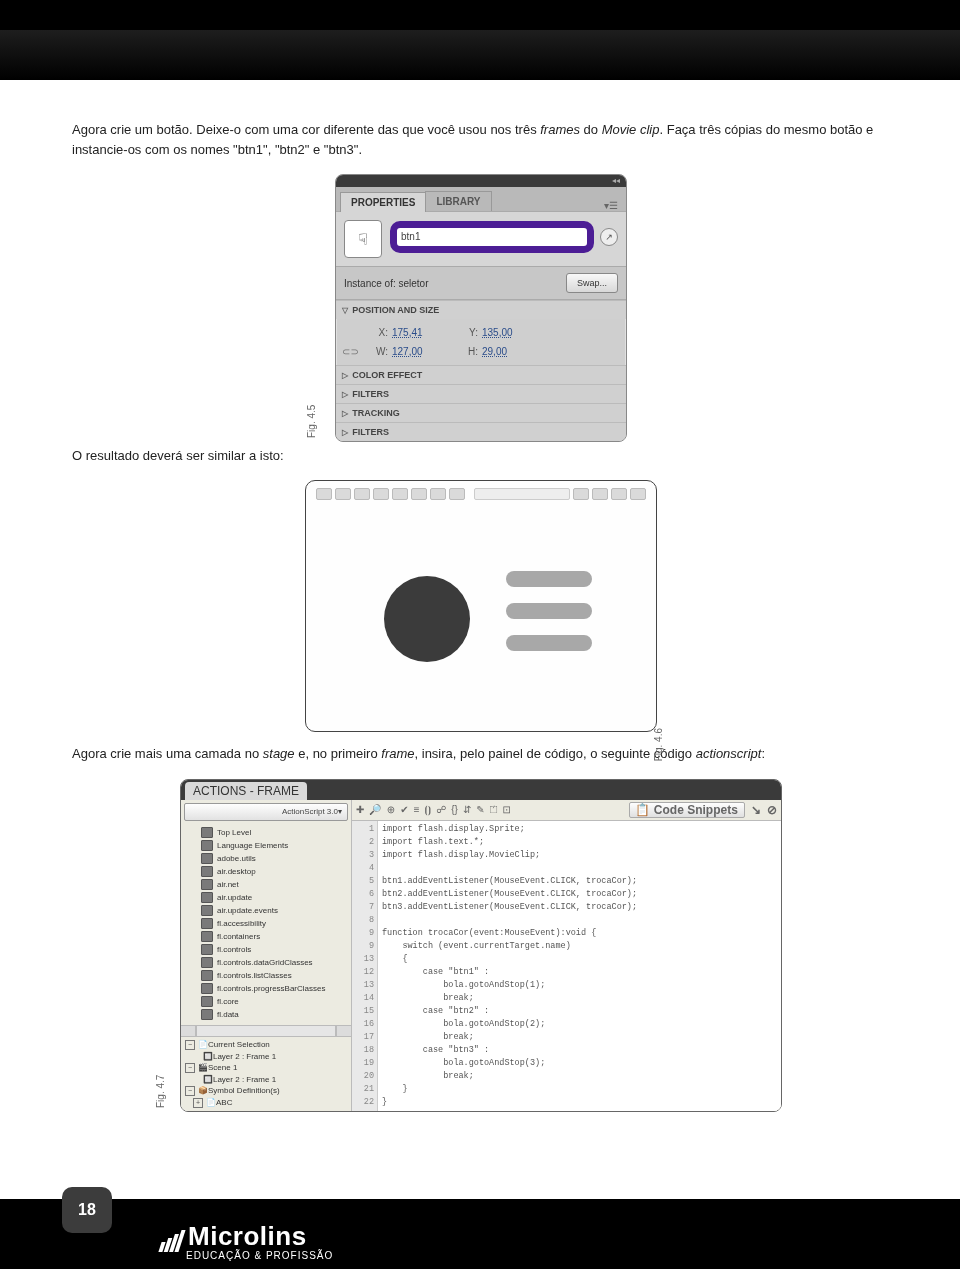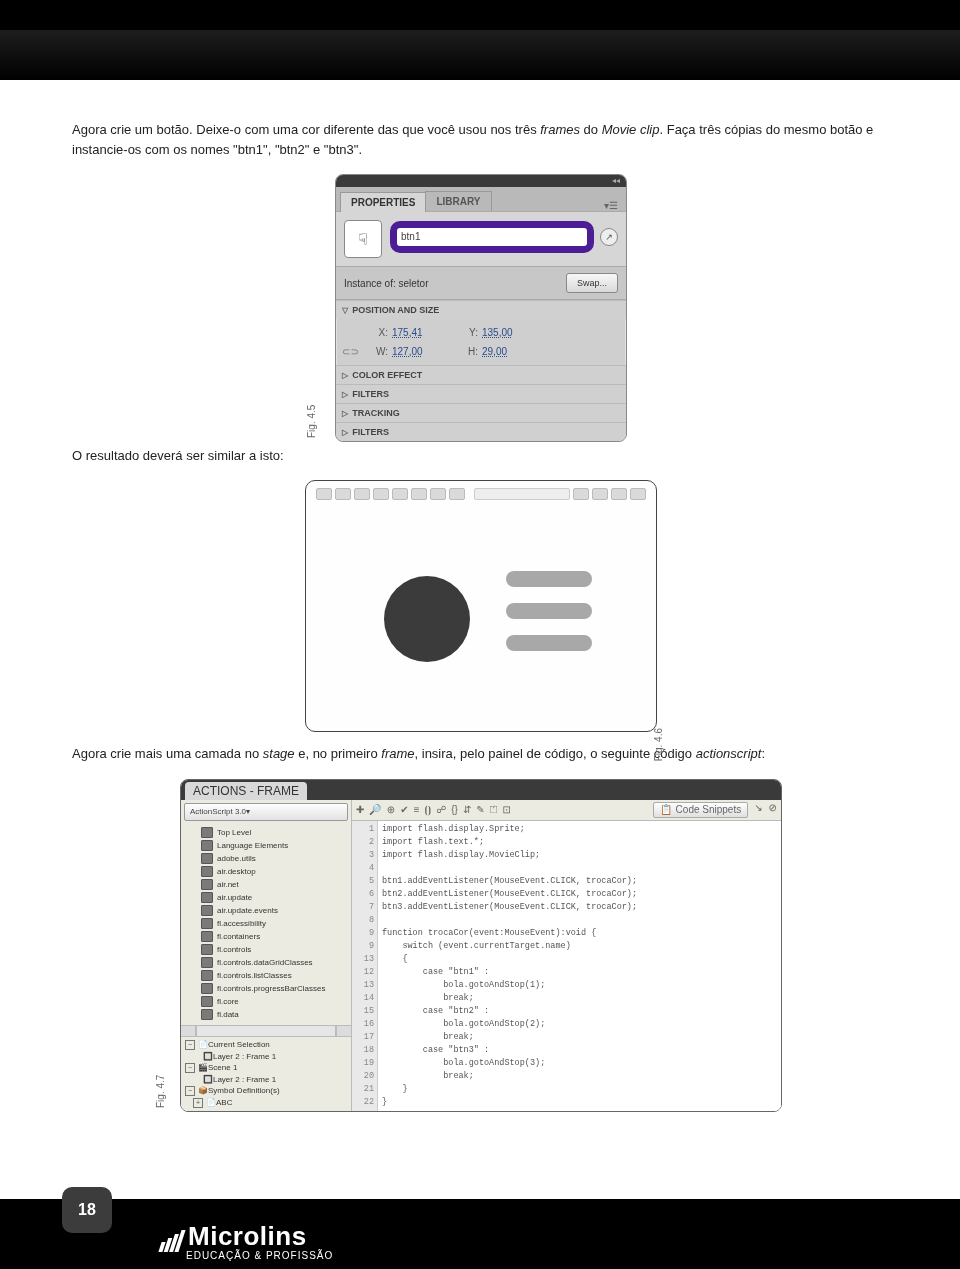--- a/index.html
+++ b/index.html
@@ -45,33 +45,33 @@
   .stage-bar{position:absolute;left:200px;width:86px;height:16px;border-radius:8px;background:#a8a8a8;}
   .stage-bar.b1{top:90px;}
   .stage-bar.b2{top:122px;}
   .stage-bar.b3{top:154px;}
   
   .code-panel{width:600px;border:1px solid #666;border-radius:8px;overflow:hidden;font-size:9px;color:#333;background:#e8e8e8;margin:6px auto;}
   .cp-tab{background:#3a3a3a;padding:0 0 0 0;}
   .cp-tab span{display:inline-block;background:#d9d9d9;color:#333;font-size:12px;padding:2px 8px;border-top-left-radius:4px;border-top-right-radius:4px;margin:2px 0 0 4px;}
   .cp-main{display:flex;background:#ecebe1;}
   .cp-left{width:170px;border-right:1px solid #bbb;background:#ecebe1;display:flex;flex-direction:column;}
-  .cp-dd{margin:3px;height:16px;background:linear-gradient(#fefefe,#e2e2e2);border:1px solid #999;border-radius:2px;font-size:8px;line-height:16px;padding:0 5px;display:flex;justify-content:flex-start;align-items:center;color:#444;}
+  .cp-dd{margin:3px;height:16px;background:linear-gradient(#fefefe,#e2e2e2);border:1px solid #999;border-radius:2px;font-size:8px;line-height:16px;padding:0 5px;display:flex;justify-content:flex-end;align-items:center;color:#444;}
   .cp-tree{flex:1;overflow:hidden;padding:2px 0;font-size:8px;color:#333;}
   .cp-node{display:flex;align-items:center;padding:1px 4px;white-space:nowrap;margin-left:16px;}
   .cp-book{width:10px;height:9px;background:#7a7a7a;border-radius:1px;margin-right:4px;display:inline-block;border:1px solid #555;}
   .cp-scroll{height:10px;border-top:1px solid #bbb;background:#dcdcdc;display:flex;}
   .cp-scroll .track{flex:1;background:#e6e6e6;border-left:1px solid #bbb;border-right:1px solid #bbb;}
   .cp-bottomtree{border-top:1px solid #bbb;padding:2px 0;font-size:8px;}
   .cp-bnode{display:flex;align-items:center;padding:1px 4px;}
   .cp-bnode .sq{width:8px;height:8px;border:1px solid #777;margin-right:3px;font-size:7px;line-height:7px;text-align:center;color:#555;}
   .cp-right{flex:1;display:flex;flex-direction:column;background:#ecebe1;}
   .cp-toolbar{height:20px;border-bottom:1px solid #bbb;display:flex;align-items:center;padding:0 4px;gap:6px;color:#666;font-size:10px;justify-content:space-between;}
   .cp-tools-l{display:flex;gap:5px;align-items:center;}
-  .cp-tools-r{display:flex;gap:6px;font-size:10px;}
+  .cp-tools-r{display:flex;gap:6px;align-items:center;font-size:12px;font-weight:bold;}
   .cp-snip{height:14px;padding:0 6px;background:linear-gradient(#fefefe,#e0e0e0);border:1px solid #aaa;border-radius:2px;line-height:14px;}
   .cp-code{flex:1;display:flex;background:#fff;font-family:"Courier New",monospace;font-size:8.5px;line-height:13px;color:#555;min-height:200px;}
   .cp-gutter{width:22px;background:#e9e9e9;border-right:1px solid #ccc;text-align:right;padding:2px 3px 2px 0;color:#888;}
   .cp-gutter div{height:13px;}
   .cp-src{flex:1;padding:2px 4px;white-space:pre;overflow:hidden;}
   .cp-status{border-top:1px solid #bbb;padding:2px 6px;font-size:8px;color:#555;display:flex;flex-direction:column;gap:2px;background:#ecebe1;}
   .cp-pin{display:flex;align-items:center;gap:4px;}
   .cp-pin .pinbox{width:10px;height:10px;border:1px solid #888;background:#fff;font-size:7px;line-height:10px;text-align:center;}
   
   .footer{position:absolute;left:0;right:0;bottom:0;height:110px;}

